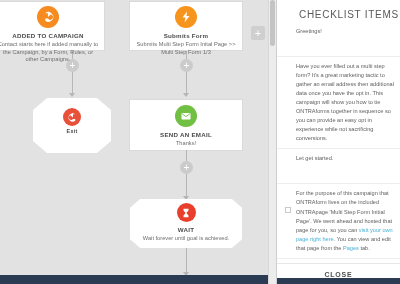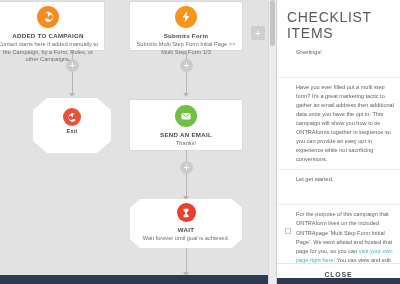--- a/index.html
+++ b/index.html
@@ -75,21 +75,21 @@
     position:absolute;left:1px;top:0;width:5px;height:46px;
     background:#c4c4c4;border-radius:3px;
   }
 
   
   .panel{
     flex:1 1 auto;background:#ffffff;height:284px;position:relative;
     display:flex;flex-direction:column;overflow:hidden;
   }
   .panel-header{
-    padding:9px 0 6px 10px;font-size:14px;letter-spacing:.7px;
+    padding:9px 0 6px 22px;font-size:10px;letter-spacing:.7px;
     color:#595959;font-weight:400;flex:0 0 auto;
   }
   .panel-body{flex:1 1 auto;overflow:hidden;position:relative;}
   .cl-item{
     display:flex;align-items:flex-start;
     padding:5px 6px 5px 8px;border-top:1px solid #eeeeee;
   }
   .cl-item.first{border-top:none;padding-top:1px;}
   .cl-check{
     flex:0 0 6px;width:6px;height:6px;border:1px solid #c9c9c9;

